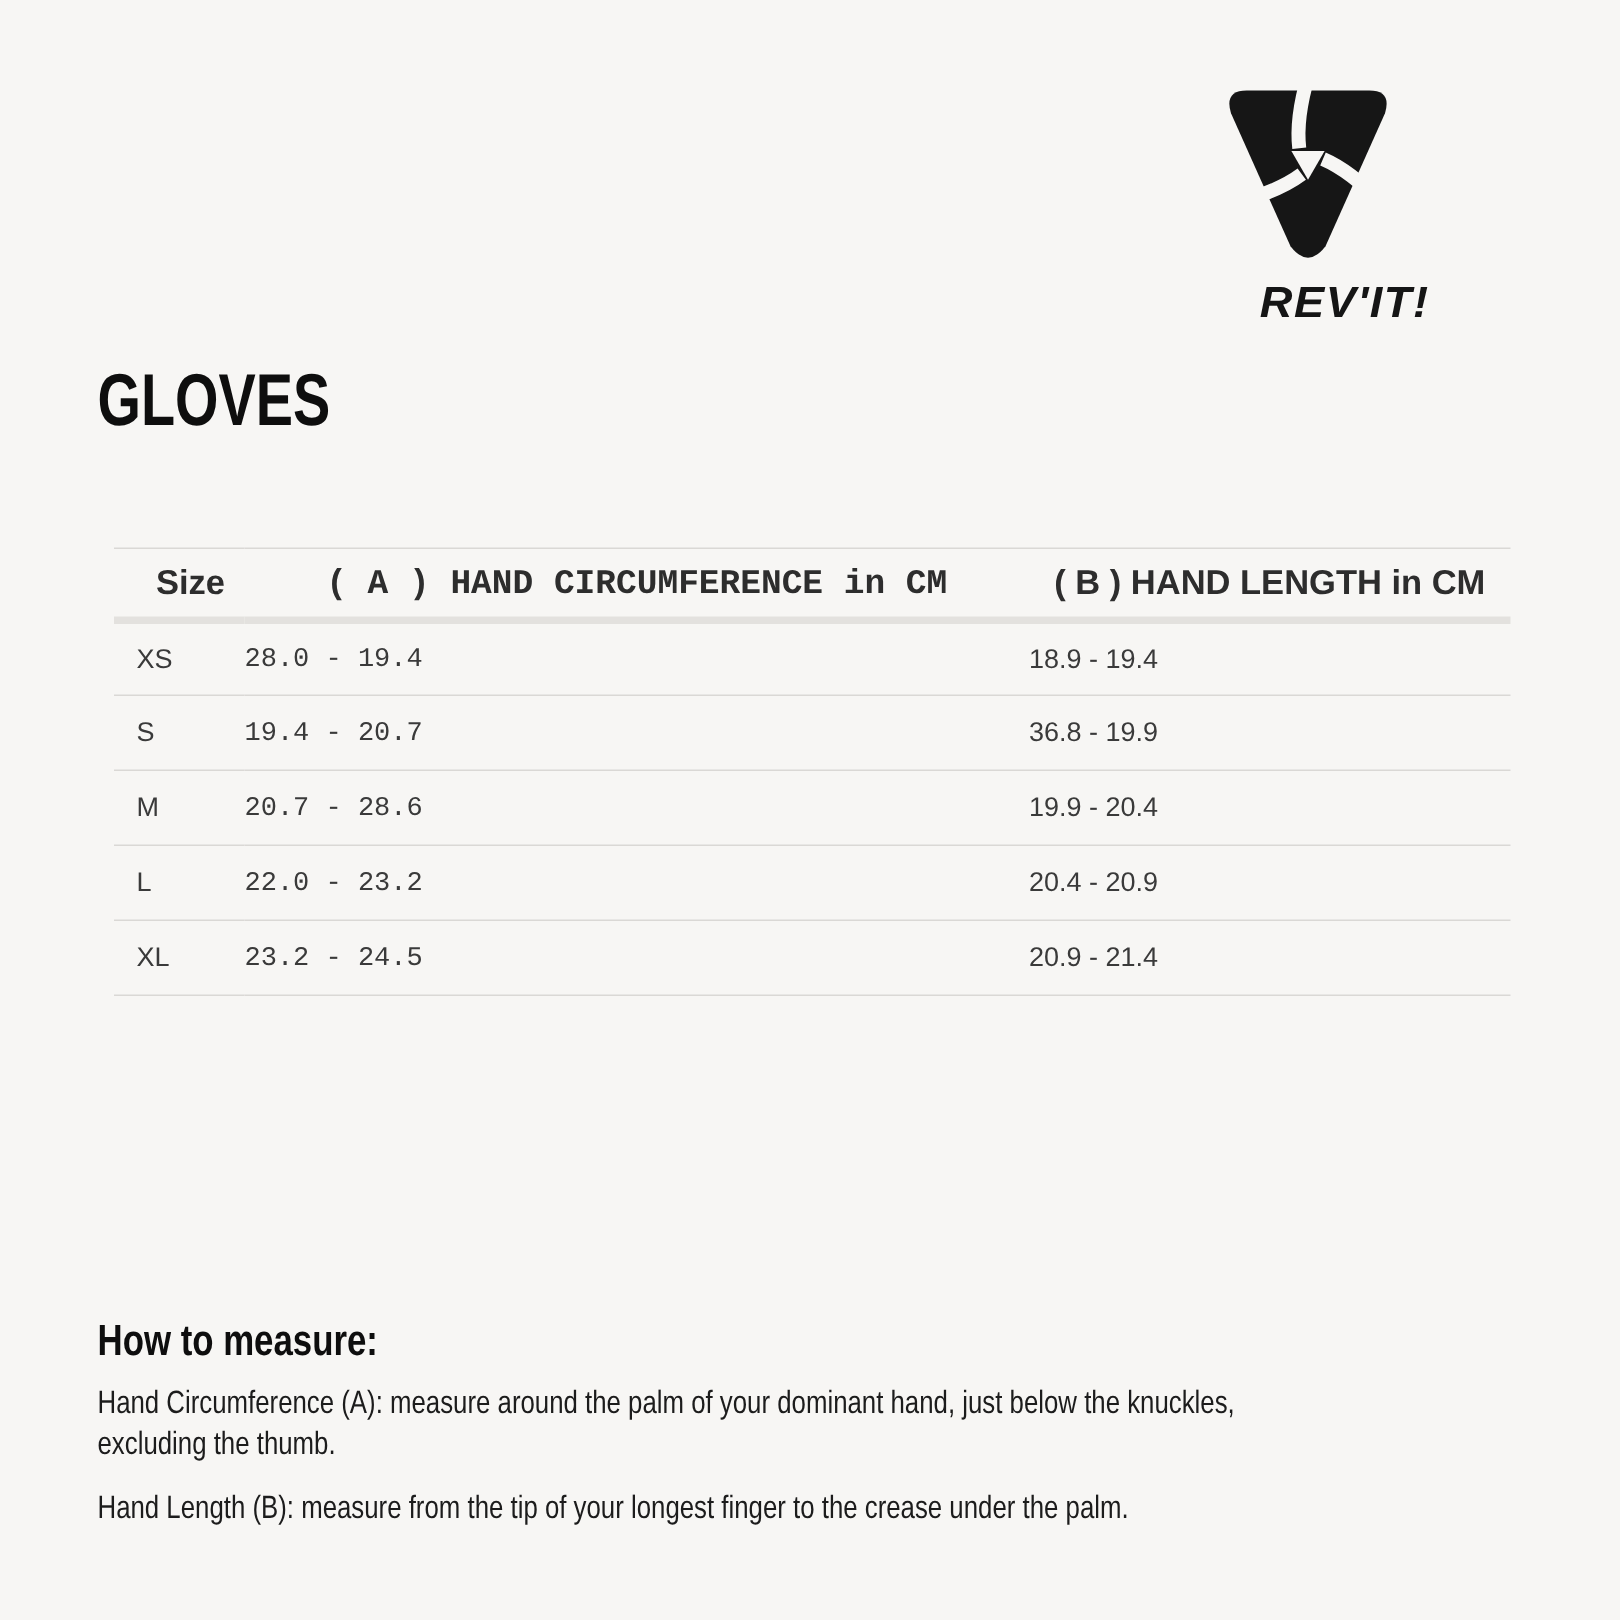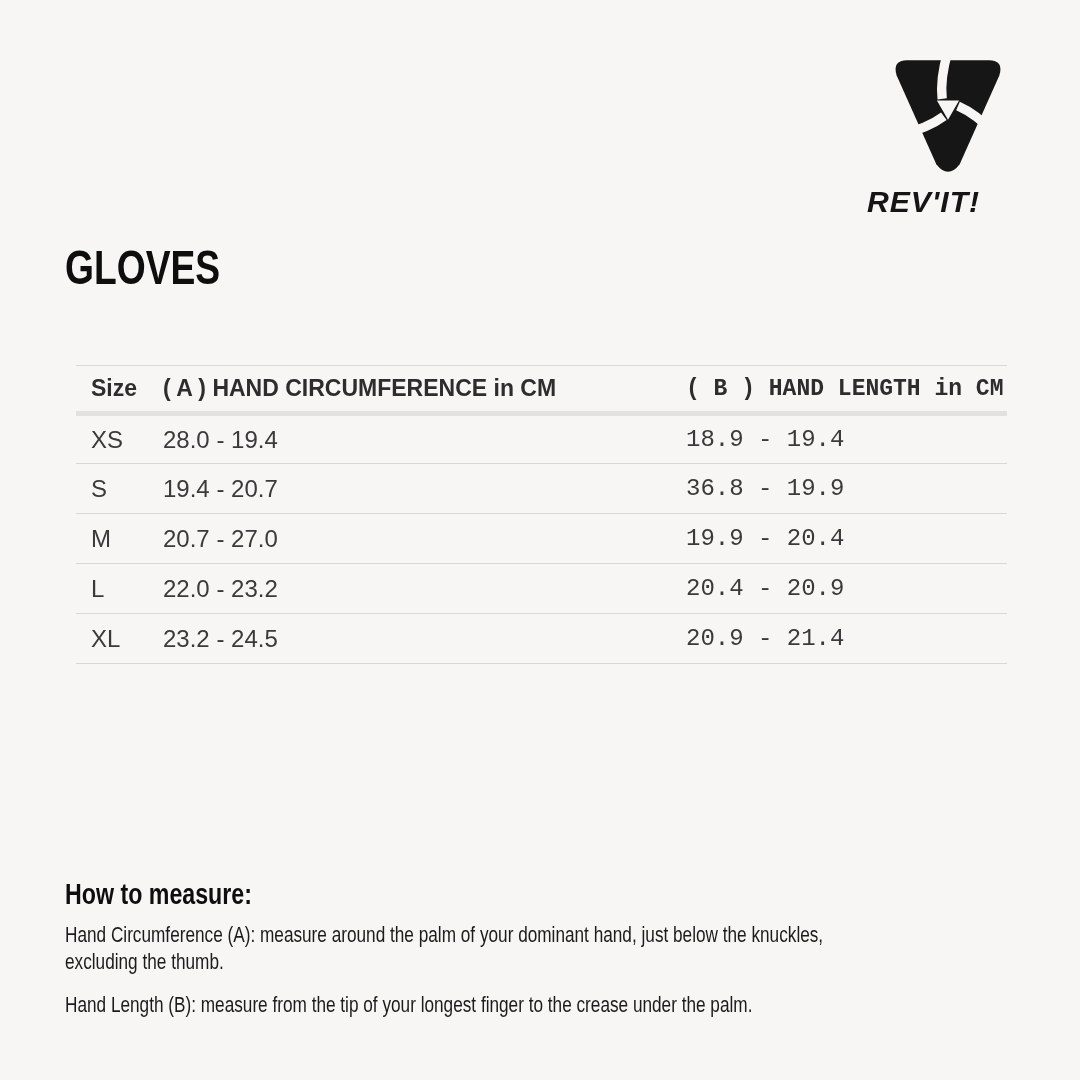--- a/index.html
+++ b/index.html
@@ -14,23 +14,23 @@
   body{
     background:var(--bg);
     font-family:"Liberation Sans", sans-serif;
     color:var(--ink);
     position:relative;
     overflow:hidden;
   }
   
   .logo{
     position:absolute;
-    left:870px; top:44px;
+    left:794px; top:44px;
     width:156px;
-    text-align:left;
+    text-align:right;
   }
   .logo svg{display:block;margin:0 auto;}
   .logo-text{
     margin-top:2px;
     font-weight:bold;
     font-style:italic;
     font-size:29px;
     letter-spacing:1px;
     color:#151515;
     transform:scaleX(1.04);
@@ -55,38 +55,38 @@
     position:absolute;
     left:76px; top:365px;
     width:931px;
   }
   table{
     width:100%;
     border-collapse:collapse;
     border-top:1px solid var(--line);
   }
   thead th{
-    text-align:left;
+    text-align:center;
     font-size:23px;
     font-weight:bold;
     color:#2d2d2d;
     height:48px;
     vertical-align:middle;
     border-bottom:5px solid var(--band);
   }
   tbody td{
-    font-size:24px;
+    font-size:18px;
     color:var(--table-ink);
     height:50px;
     vertical-align:middle;
     border-bottom:1px solid var(--line);
   }
   .col-size{width:87px;padding-left:15px;}
-  .col-a{width:523px;}
-  .col-b{width:auto;font-family:Liberation Mono, monospace;}
+  .col-a{width:523px;font-family:Liberation Mono, monospace;}
+  .col-b{width:auto;}
   
   .htm-heading{
     position:absolute;
     left:65px; top:878px;
     font-size:29px;
     font-weight:bold;
     color:#0e0e0e;
     transform:scaleX(0.80);
     transform-origin:0 50%;
     white-space:nowrap;
@@ -141,21 +141,21 @@
         <td class="col-a">28.0 - 19.4</td>
         <td class="col-b">18.9 - 19.4</td>
       </tr>
       <tr>
         <td class="col-size">S</td>
         <td class="col-a">19.4 - 20.7</td>
         <td class="col-b">36.8 - 19.9</td>
       </tr>
       <tr>
         <td class="col-size">M</td>
-        <td class="col-a">20.7 - 27.0</td>
+        <td class="col-a">20.7 - 28.6</td>
         <td class="col-b">19.9 - 20.4</td>
       </tr>
       <tr>
         <td class="col-size">L</td>
         <td class="col-a">22.0 - 23.2</td>
         <td class="col-b">20.4 - 20.9</td>
       </tr>
       <tr>
         <td class="col-size">XL</td>
         <td class="col-a">23.2 - 24.5</td>

